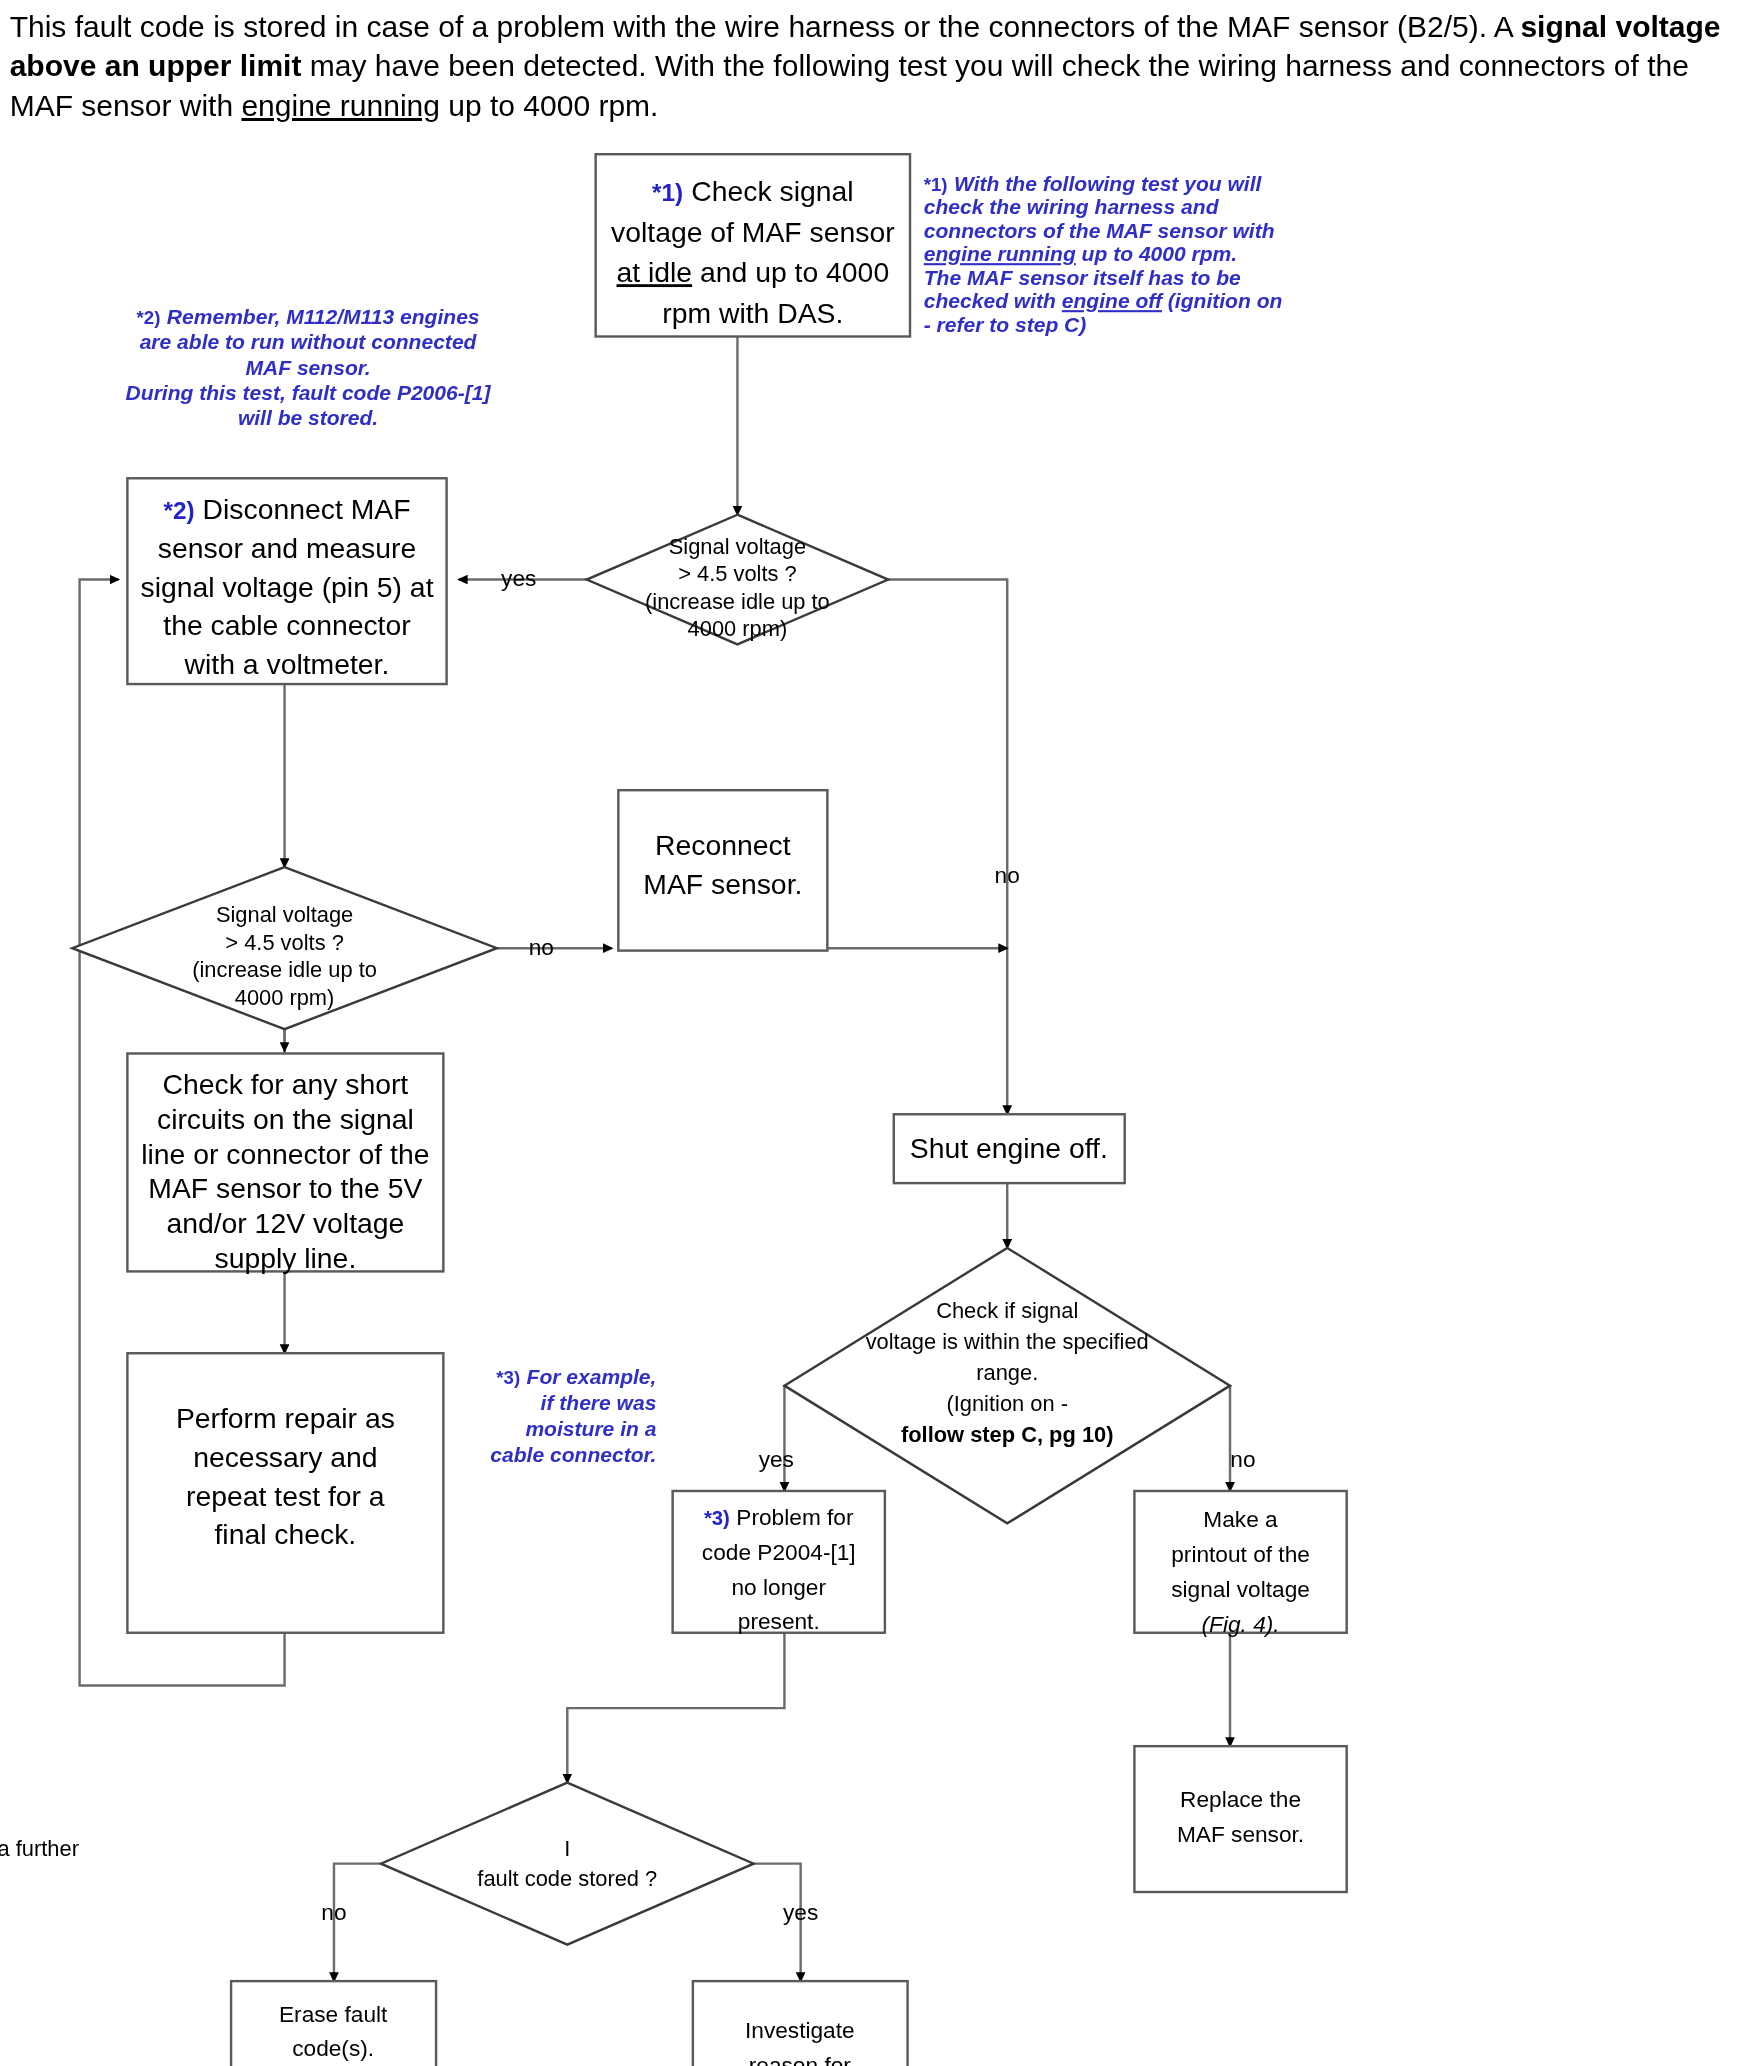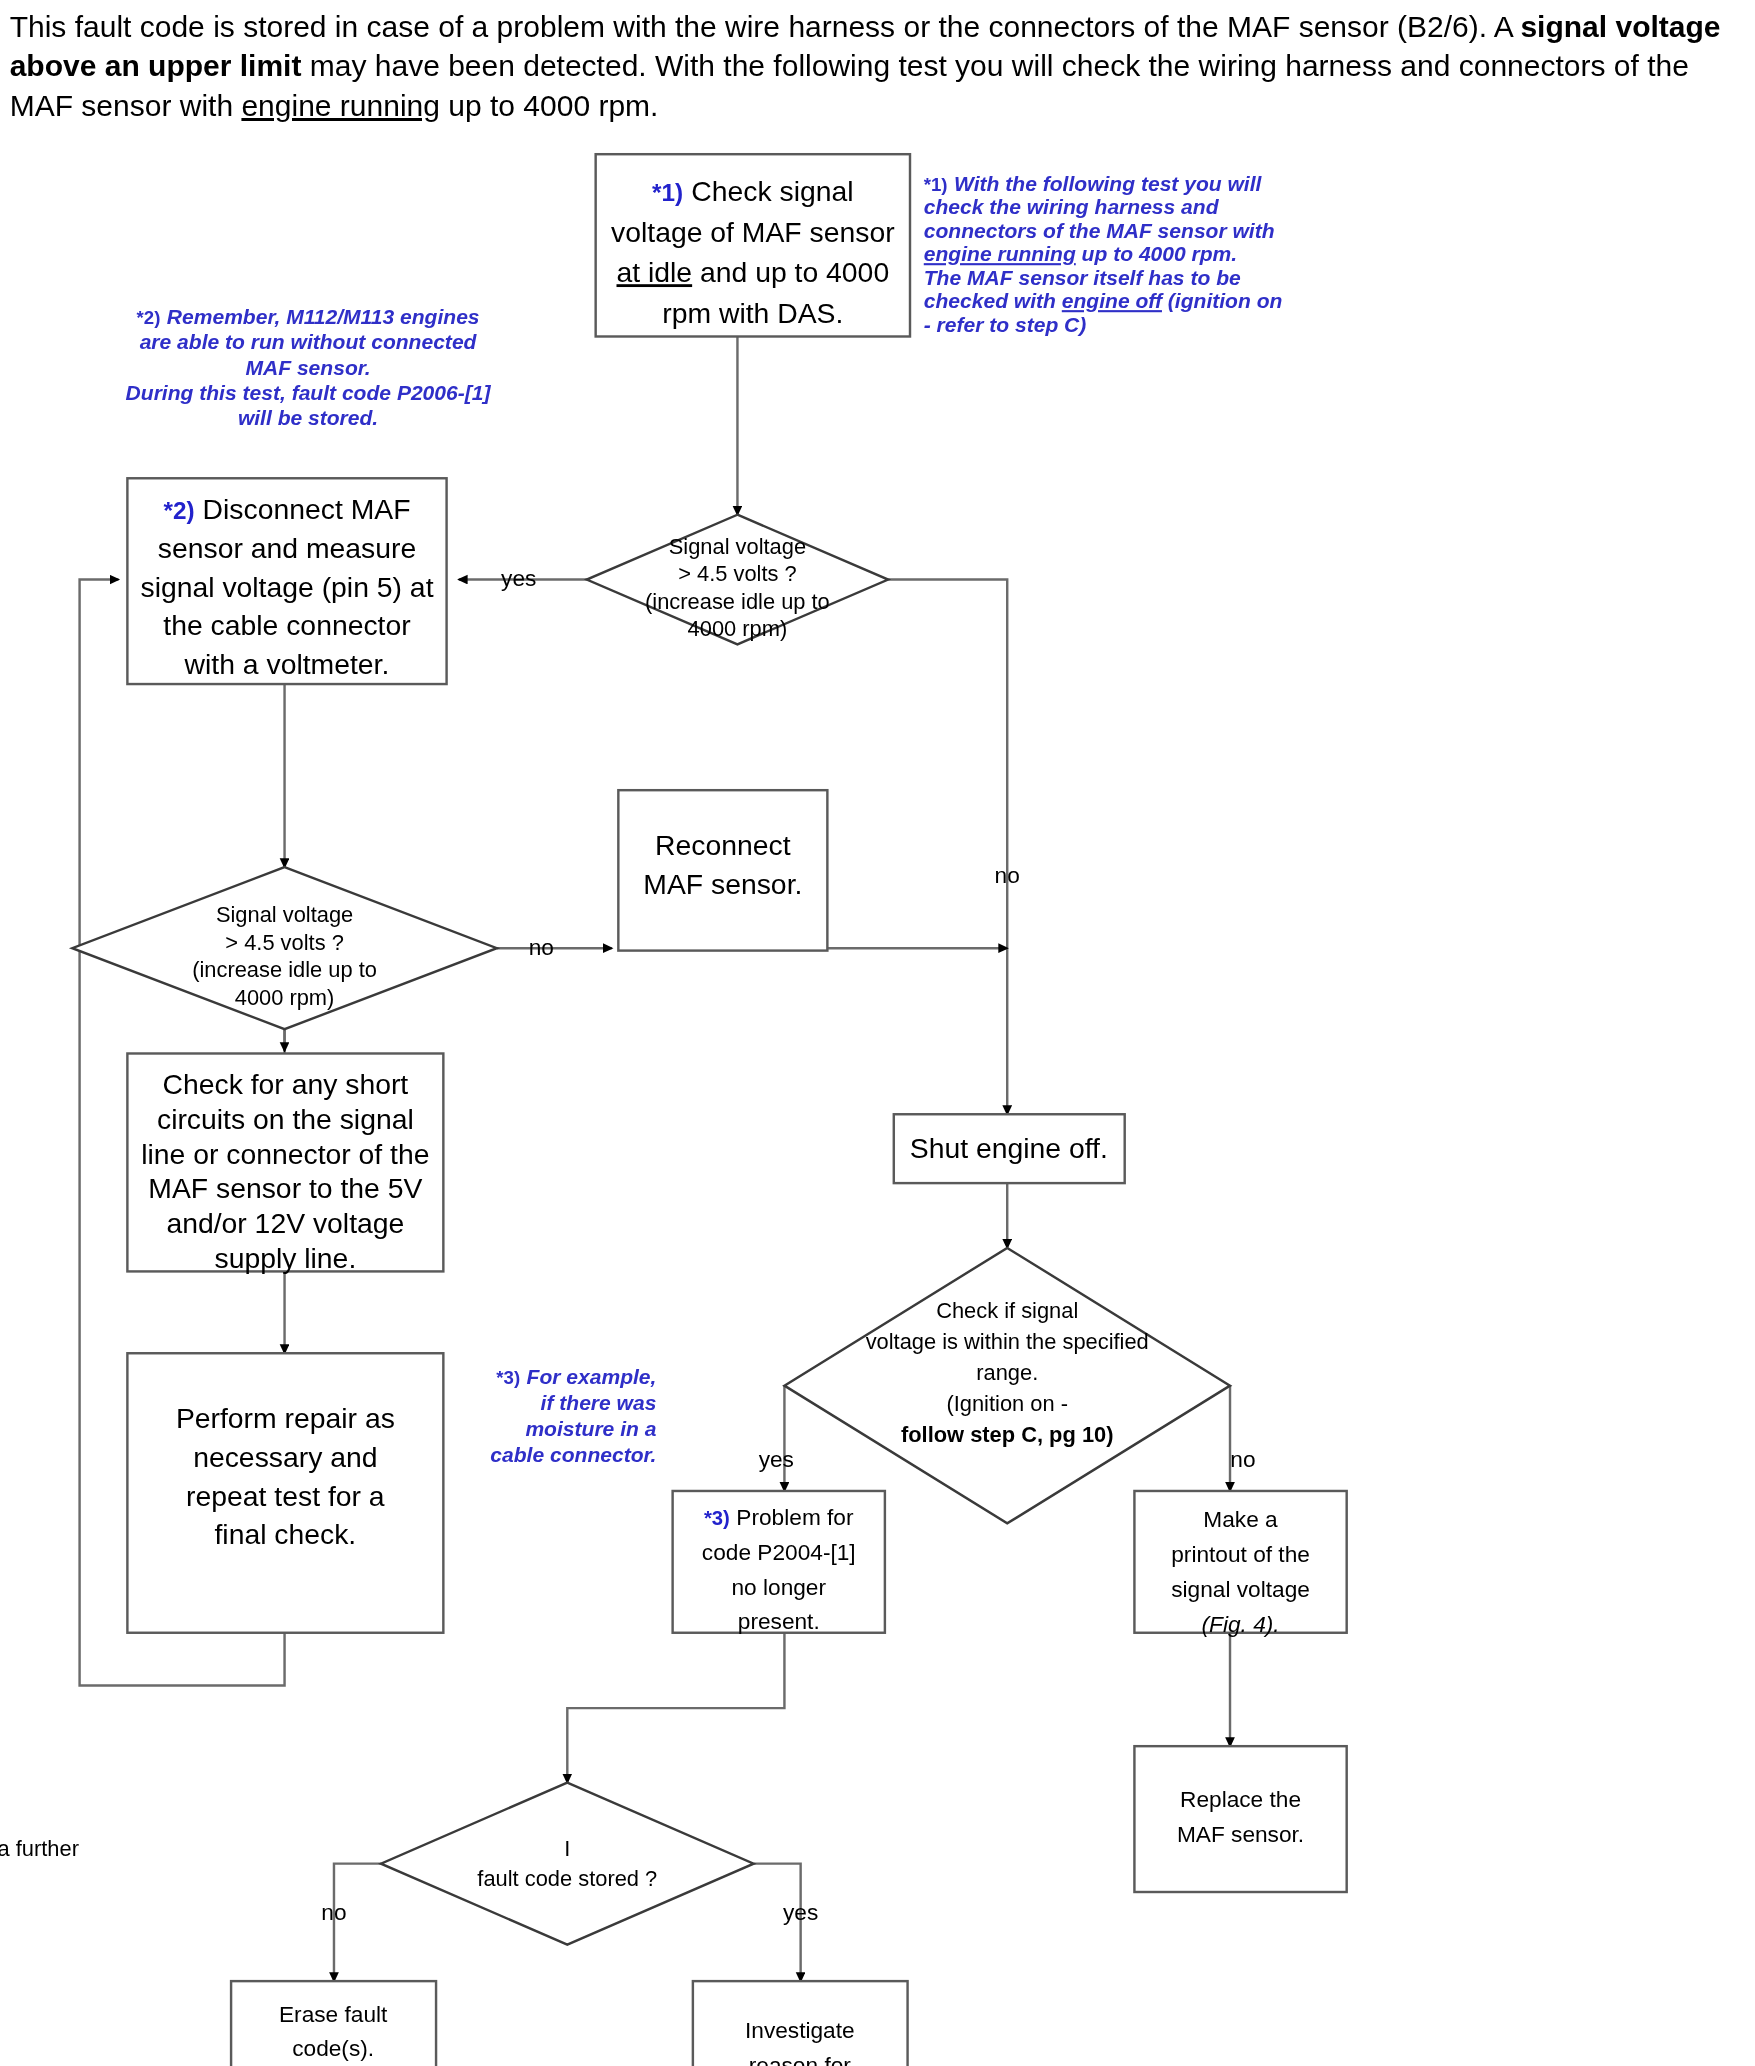--- a/index.html
+++ b/index.html
@@ -30,21 +30,21 @@
   .t-note{font-size:26px;fill:#2f2fc8;font-style:italic;font-weight:bold;}
   .t-note-ref{font-size:23px;fill:#2f2fc8;font-weight:bold;font-style:normal;}
   .star{fill:#2222cc;font-weight:bold;}
   .u-sv{text-decoration:underline;}
   .it{font-style:italic;}
 </style>
 </head>
 <body>
 
 <div id="intro">
-  <span>This fault code is stored in case of a problem with the wire harness or the connectors of the  MAF sensor (B2/6). A </span><span class="b">signal voltage above an upper limit</span><span> may have been detected. With the following test you will check the wiring harness and connectors of the  MAF sensor with </span><span class="u">engine running</span><span> up to 4000 rpm.</span>
+  <span>This fault code is stored in case of a problem with the wire harness or the connectors of the  MAF sensor (B2/5). A </span><span class="b">signal voltage above an upper limit</span><span> may have been detected. With the following test you will check the wiring harness and connectors of the  MAF sensor with </span><span class="u">engine running</span><span> up to 4000 rpm.</span>
 </div>
 
 <svg id="chart" viewBox="0 0 2167 2381">
   <defs>
     <marker id="arr" markerWidth="14" markerHeight="14" refX="11" refY="6" orient="auto" markerUnits="userSpaceOnUse">
       <path d="M0,0 L13,6 L0,12 z" class="arrowhead"></path>
     </marker>
   </defs>
 
   <path class="edge" d="M910,245 L910,465" marker-end="url(#arr)"></path>

